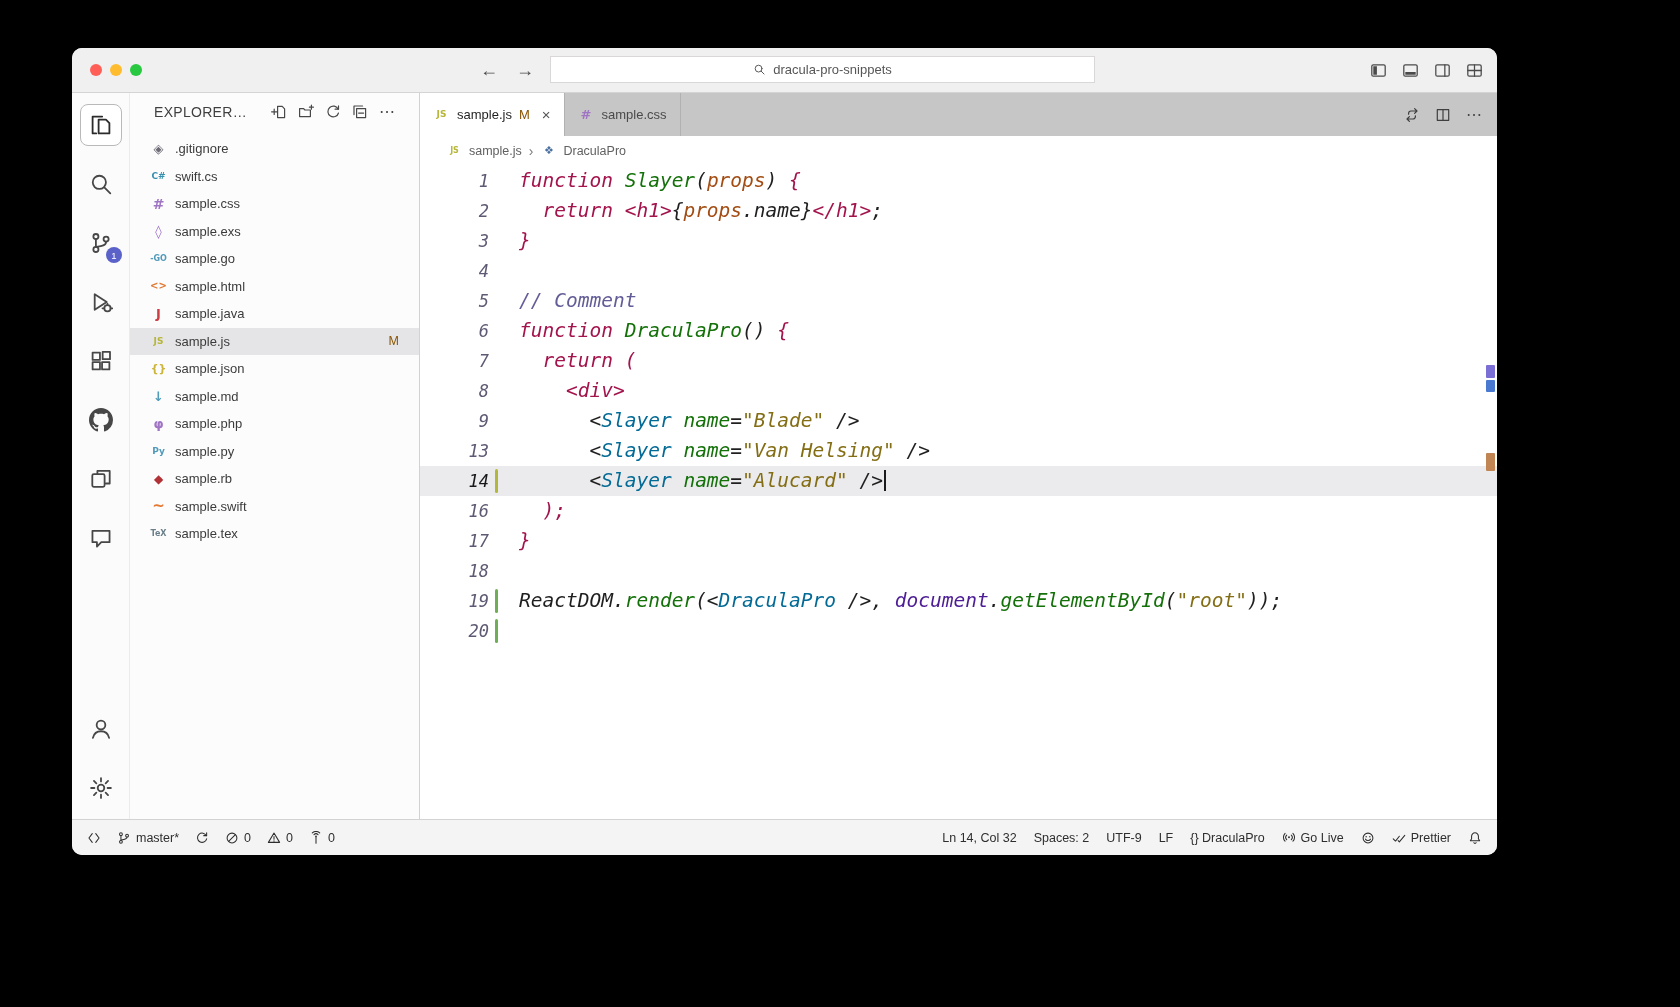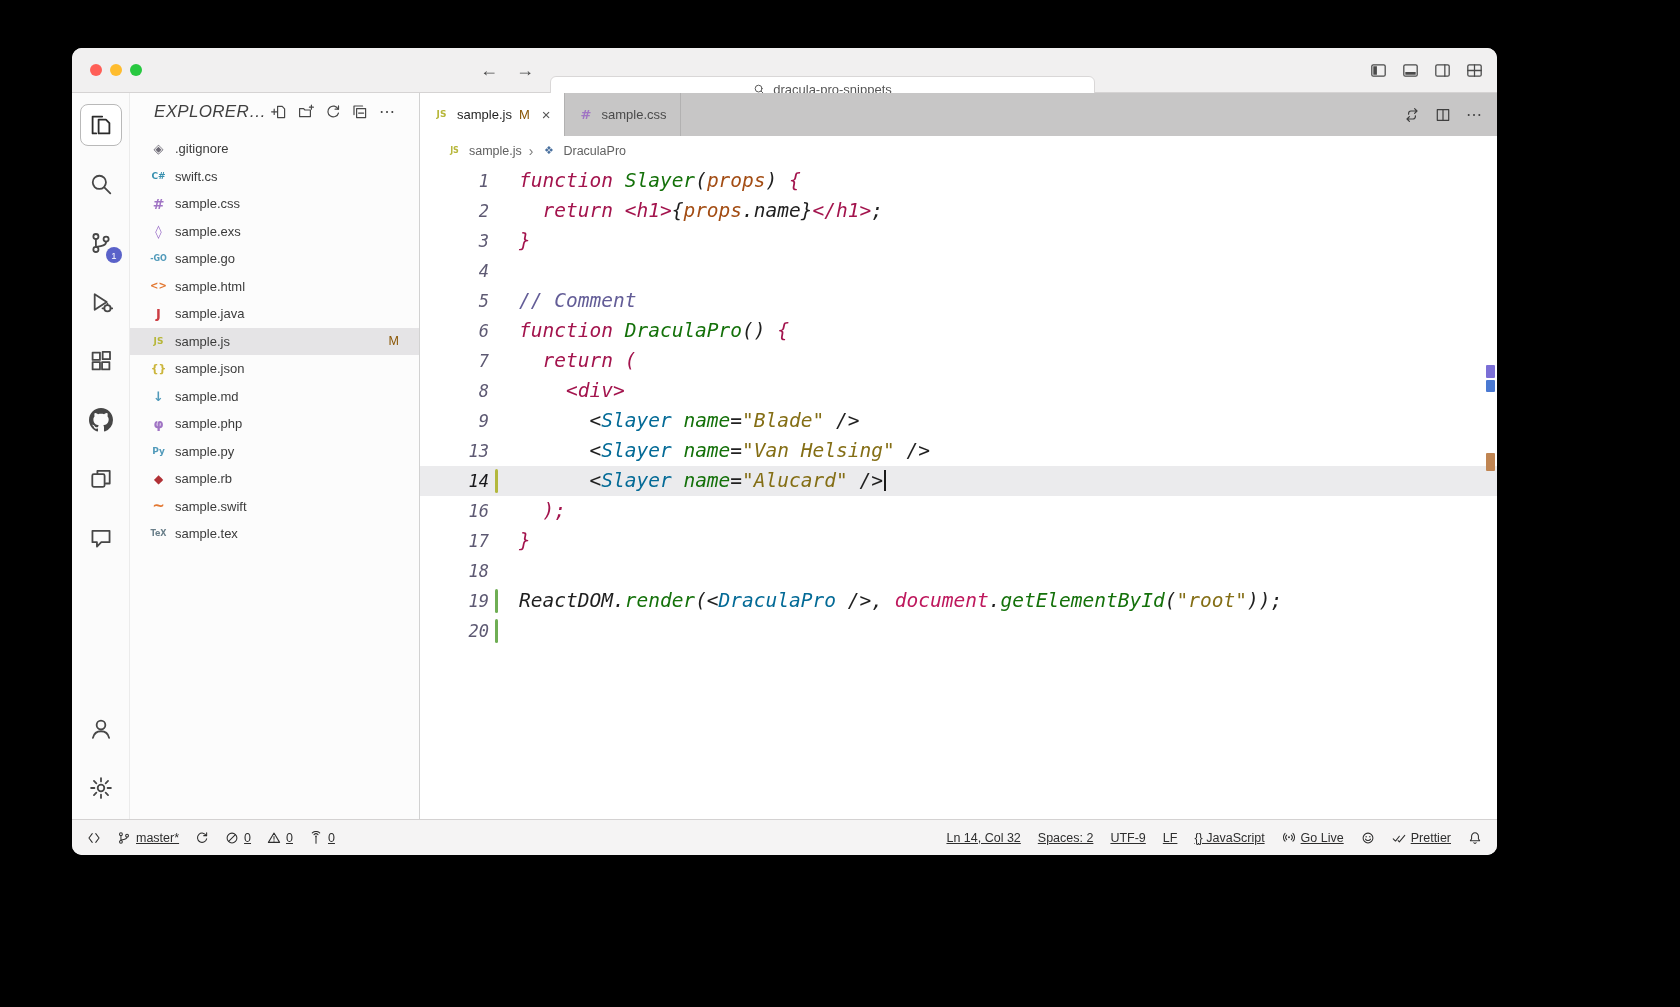--- a/index.html
+++ b/index.html
@@ -5,38 +5,38 @@
   html,body{margin:0;padding:0;background:#000;}
   .stage{position:relative;width:1680px;height:1007px;background:#000;overflow:hidden;font-family:"Liberation Sans",sans-serif;}
   .window{position:absolute;left:72px;top:48px;width:1425px;height:807px;background:#fff;border-radius:10px;overflow:hidden;
           box-shadow:0 22px 70px rgba(0,0,0,.6);}
   
   .titlebar{position:relative;height:44px;background:#f1f0f0;border-bottom:1px solid #d5d3d3;}
   .traffic{position:absolute;left:18px;top:0;height:100%;display:flex;align-items:center;gap:8px;}
   .tl{width:12px;height:12px;border-radius:50%;display:inline-block;}
   .nav{position:absolute;left:408px;top:0;height:100%;display:flex;align-items:center;gap:18px;}
   .nav-btn{font-size:18px;color:#4a4a4a;cursor:default;}
-  .searchbox{position:absolute;left:478px;top:8px;width:545px;height:27px;background:#fff;border:1px solid #d9d7d7;border-radius:6px;
-             display:flex;align-items:center;justify-content:center;gap:7px;color:#565656;font-size:13px;box-sizing:border-box;margin-top:20px;}
+  .searchbox{position:absolute;left:478px;top:8px;width:545px;height:27px;background:#fff;border:1px solid #d9d7d7;border-radius:0;
+             display:flex;align-items:center;justify-content:center;gap:7px;color:#565656;font-size:13px;box-sizing:border-box;}
   .tb-actions{position:absolute;right:14px;top:0;height:100%;display:flex;align-items:center;gap:15px;color:#4a4a4a;}
   .tb-btn{display:inline-flex;}
   
   .main{position:absolute;top:45px;bottom:36px;left:0;right:0;display:flex;}
   .activitybar{width:58px;background:#fbfbfb;border-right:1px solid #ebebeb;display:flex;flex-direction:column;padding:2px 0;box-sizing:border-box;}
   .ab-col{display:flex;flex-direction:column;}
   .ab-spacer{margin-top:auto;}
   .ab-item{width:58px;height:59px;display:flex;align-items:center;justify-content:center;position:relative;color:#474747;}
   .ab-box{width:40px;height:40px;display:flex;align-items:center;justify-content:center;border-radius:8px;}
   .ab-item.active .ab-box{border:1px solid #b9b9b9;background:#fff;color:#2b2b2b;}
   .ab-badge{position:absolute;right:8px;bottom:9px;min-width:16px;height:16px;border-radius:8px;color:#fff;font-size:9.5px;
             display:flex;align-items:center;justify-content:center;padding:0 2px;box-sizing:border-box;}
   
   .sidebar{width:290px;background:#fcfcfc;border-right:1px solid #d2d2d2;display:flex;flex-direction:column;box-sizing:border-box;}
   .sb-header{height:38px;display:flex;align-items:center;padding:0 24px 0 24px;}
-  .sb-title{font-size:17px;color:#3f3f3f;letter-spacing:.3px;font-style:italic;}
+  .sb-title{font-size:14px;color:#3f3f3f;letter-spacing:.3px;}
   .sb-actions{margin-left:auto;display:flex;align-items:center;gap:11px;color:#484848;}
   .sb-act{display:inline-flex;align-items:center;}
   .more-glyph{font-size:16px;line-height:14px;color:#484848;}
   .filelist{padding-top:4px;}
   .file-row{height:27.5px;display:flex;align-items:center;padding:0 20px;font-size:13px;color:#3b3b3b;gap:8px;}
   .file-row.selected{background:#e5e4e6;}
   .fi{display:inline-flex;width:17px;justify-content:center;align-items:center;font-weight:bold;font-style:normal;
       font-family:"DejaVu Sans",sans-serif;flex:none;line-height:1;}
   .fl{white-space:nowrap;}
   .file-badge{margin-left:auto;font-size:12.5px;}
@@ -61,33 +61,33 @@
   .gm{width:3px;height:24px;flex:none;margin-left:6px;border-radius:2px;}
   .ct{white-space:pre;margin-left:21px;}
   .cursor{display:inline-block;width:2px;height:21px;background:#1a1a1a;vertical-align:-4px;margin-left:1px;}
   .overview{position:absolute;top:0;right:0;bottom:0;width:14px;}
   .ov-mark{position:absolute;right:2px;width:9px;border-radius:1px;}
   
   .statusbar{position:absolute;bottom:0;left:0;right:0;height:36px;background:#f5f4f4;border-top:1px solid #d4d2d2;
              display:flex;align-items:center;padding:0 15px;font-size:12.5px;color:#2e2e2e;box-sizing:border-box;}
   .sb-left{display:flex;align-items:center;gap:16px;}
   .sb-right{margin-left:auto;display:flex;align-items:center;gap:17px;}
-  .sb-item{display:flex;align-items:center;gap:5px;white-space:nowrap;text-decoration:underline;}
+  .sb-item{display:flex;align-items:center;gap:5px;white-space:nowrap;}
   
   .svgi{display:inline-flex;}
   .svgi svg{width:100%;height:100%;fill:none;stroke:currentColor;stroke-width:1.2;stroke-linecap:round;stroke-linejoin:round;}
   .svgi svg .f{fill:currentColor;stroke:none;}
 </style>
 <style>.tk-kw{color:#A3144D}
 .tk-fn{color:#14710A}
 .tk-pr{color:#A34D14}
 .tk-st{color:#846E15}
 .tk-cm{color:#635D97}
 .tk-cy{color:#036A96}
-.tk-pu{color:#be185d}
+.tk-pu{color:#4c1d95}
 .tk-fg{color:#1F1F1F}
 .file-badge,.tab-mod{color:#895503}
 .ab-badge{background:#5a62c9}</style></head>
 <body>
 
 <div class="stage">
   <div class="window">
 
     <div class="titlebar">
       <div class="traffic">
@@ -565,21 +565,21 @@
           <div class="sb-item">
             <span>Spaces: 2</span>
           </div>
           <div class="sb-item">
             <span>UTF-9</span>
           </div>
           <div class="sb-item">
             <span>LF</span>
           </div>
           <div class="sb-item">
-            <span>{} JavaScript</span>
+            <span>{} DraculaPro</span>
           </div>
           <div class="sb-item">
             <span class="svgi" style="width:14px;height:14px">
               <svg viewBox="0 0 16 16">
                 <circle cx="8" cy="7.2" r="1.1" class="f"></circle>
                 <path d="M5.4 4.6a3.7 3.7 0 0 0 0 5.2M10.6 4.6a3.7 3.7 0 0 1 0 5.2M3.5 2.7a6.4 6.4 0 0 0 0 9M12.5 2.7a6.4 6.4 0 0 1 0 9"></path>
               </svg>
             </span>
             <span>Go Live</span>
           </div>

